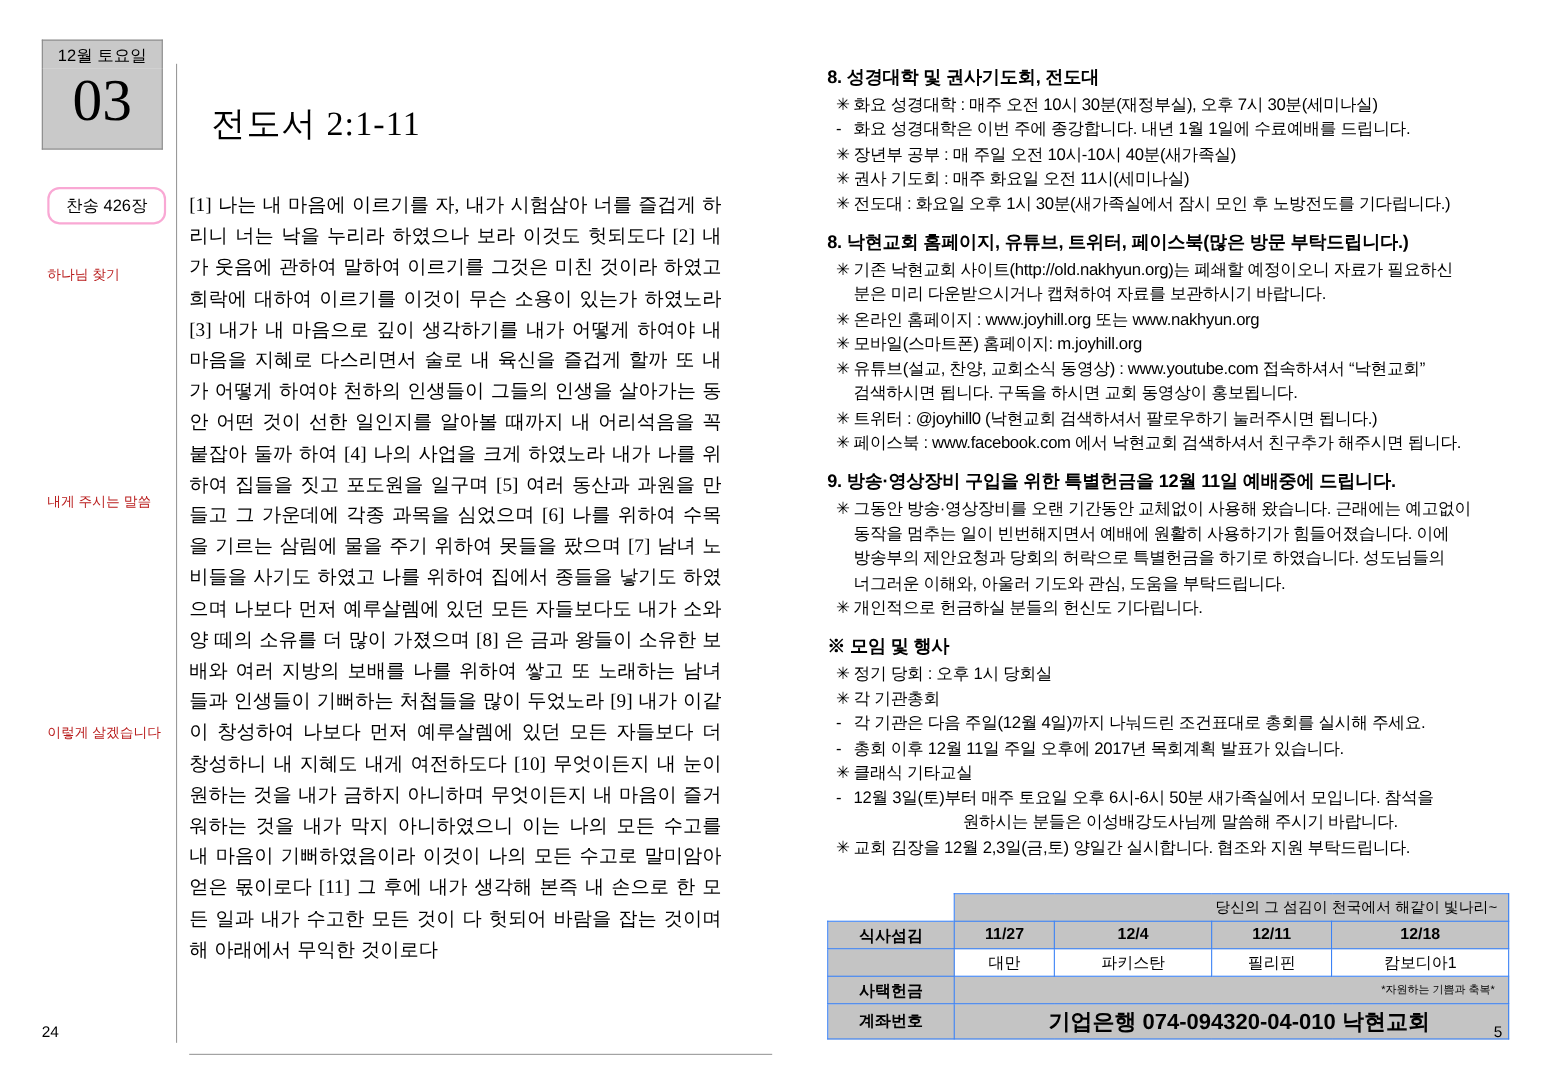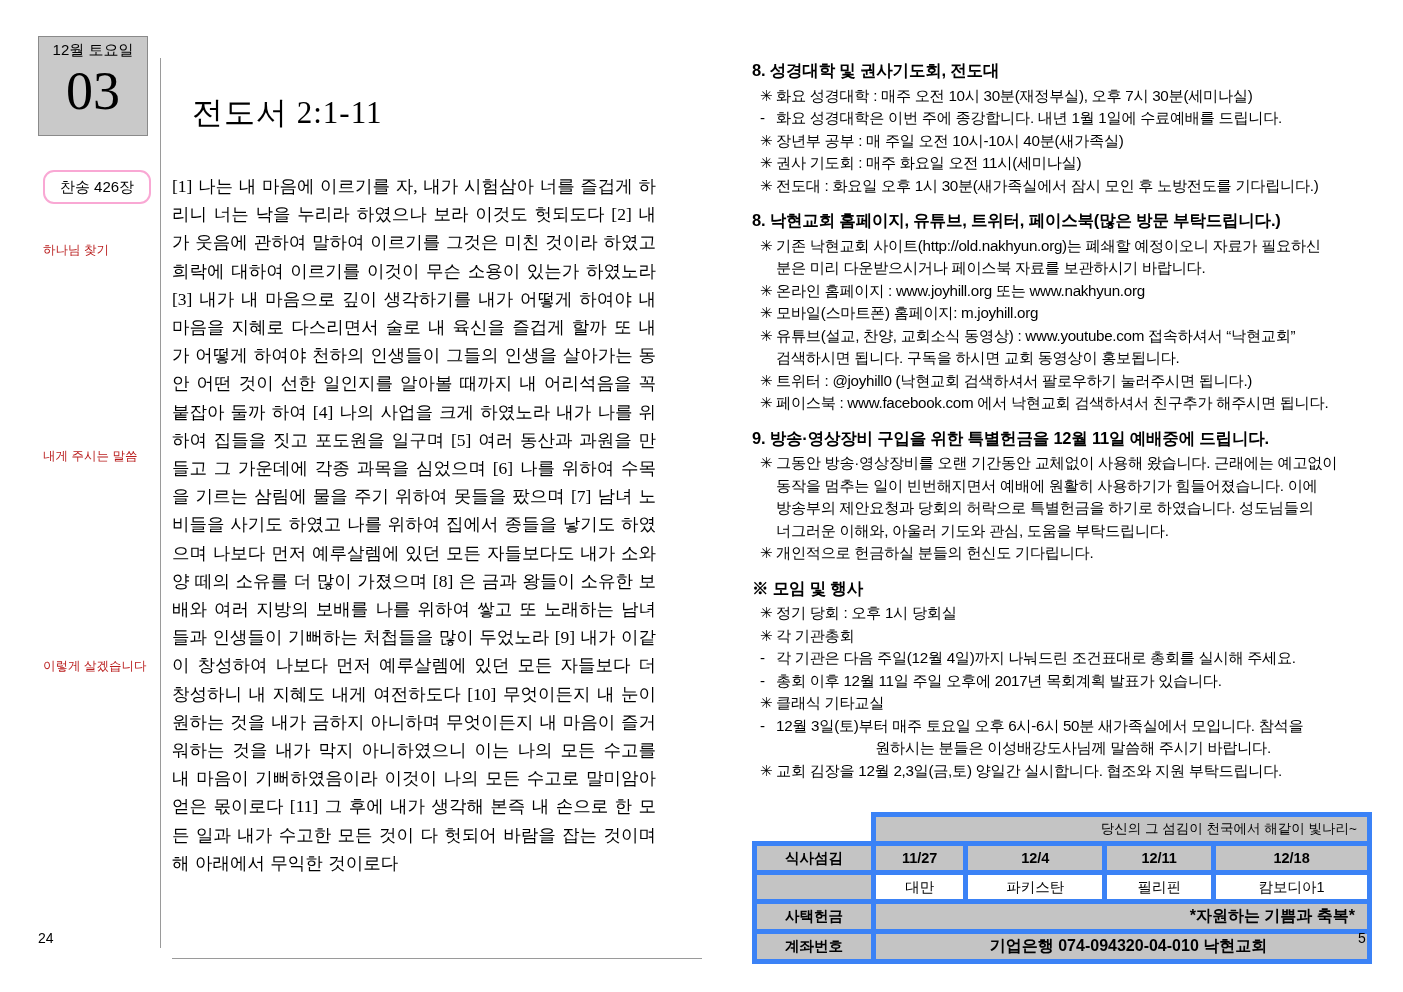--- a/index.html
+++ b/index.html
@@ -178,21 +178,21 @@
     top: 812px;
     width: 620px;
     font-family: "Liberation Sans", sans-serif;
   }
   table.offer {
     border-collapse: collapse;
     width: 620px;
     font-size: 14.5px;
   }
   table.offer td {
-    border: 5px solid #3b82f6;
+    border: 1px solid #3b82f6;
     text-align: center;
     padding: 2px 2px;
     height: 20px;
   }
   .cell-gray {
     background: #c4c4c4;
     font-weight: bold;
   }
   .cell-white {
     background: #ffffff;
@@ -202,28 +202,28 @@
     text-align: right !important;
     padding-right: 10px !important;
     font-weight: normal;
     font-size: 13.5px;
   }
   .cell-bank {
     background: #c4c4c4;
     text-align: center;
     padding-left: 16px !important;
     font-weight: bold;
-    font-size: 16px;
+    font-size: 20px;
   }
   .cell-note {
     background: #c4c4c4;
     text-align: right !important;
     padding-right: 12px !important;
-    font-weight: bold;
-    font-size: 16px;
+    font-weight: normal;
+    font-size: 10px;
   }
   .page-num-right {
     position: absolute;
     left: 1358px;
     top: 930px;
     font-size: 14px;
     font-family: "Liberation Sans", sans-serif;
   }
 </style>
 </head>
@@ -265,21 +265,21 @@
         <li><span class="bl">✳</span><span>장년부 공부 : 매 주일 오전 10시-10시 40분(새가족실)</span></li>
         <li><span class="bl">✳</span><span>권사 기도회 : 매주 화요일 오전 11시(세미나실)</span></li>
         <li><span class="bl">✳</span><span>전도대 : 화요일 오후 1시 30분(새가족실에서 잠시 모인 후 노방전도를 기다립니다.)</span></li>
       </ul>
     </div>
 
     <div class="sect spaced">
       <div class="sect-head">8. 낙현교회 홈페이지, 유튜브, 트위터, 페이스북(많은 방문 부탁드립니다.)</div>
       <ul class="bullets">
         <li><span class="bl">✳</span><span>기존 낙현교회 사이트(http://old.nakhyun.org)는 폐쇄할 예정이오니 자료가 필요하신</span></li>
-        <li class="cont" style="padding-left:24px;list-style:none;">분은 미리 다운받으시거나 페이스북 자료를 보관하시기 바랍니다.</li>
+        <li class="cont" style="padding-left:24px;list-style:none;">분은 미리 다운받으시거나 캡쳐하여 자료를 보관하시기 바랍니다.</li>
         <li><span class="bl">✳</span><span>온라인 홈페이지 : www.joyhill.org 또는 www.nakhyun.org</span></li>
         <li><span class="bl">✳</span><span>모바일(스마트폰) 홈페이지: m.joyhill.org</span></li>
         <li><span class="bl">✳</span><span>유튜브(설교, 찬양, 교회소식 동영상) : www.youtube.com 접속하셔서 “낙현교회”</span></li>
         <li class="cont" style="padding-left:24px;list-style:none;">검색하시면 됩니다. 구독을 하시면 교회 동영상이 홍보됩니다.</li>
         <li><span class="bl">✳</span><span>트위터 : @joyhill0 (낙현교회 검색하셔서 팔로우하기 눌러주시면 됩니다.)</span></li>
         <li><span class="bl">✳</span><span>페이스북 : www.facebook.com 에서 낙현교회 검색하셔서 친구추가 해주시면 됩니다.</span></li>
       </ul>
     </div>
 
     <div class="sect spaced">

